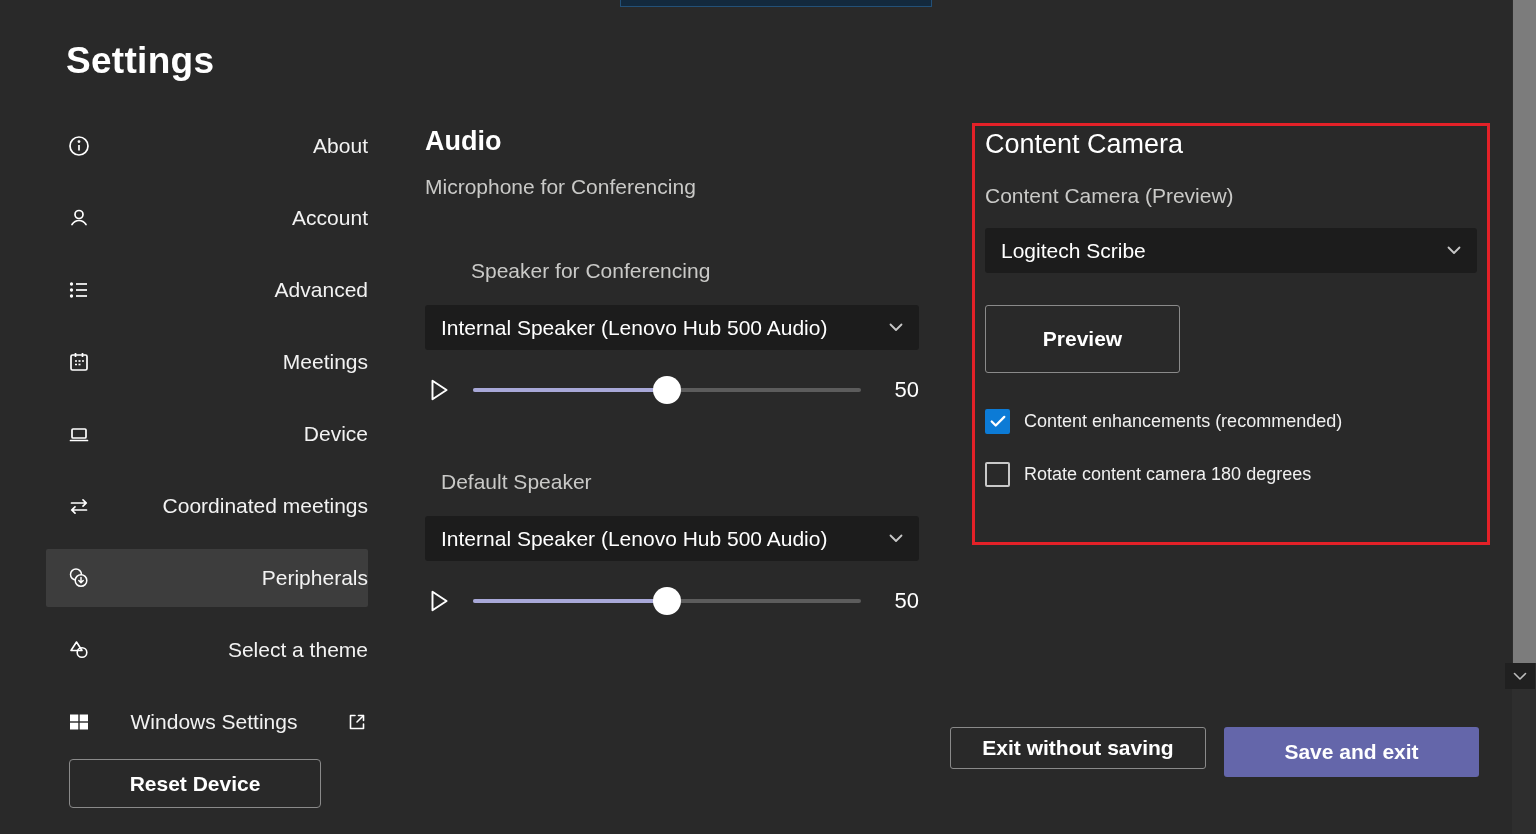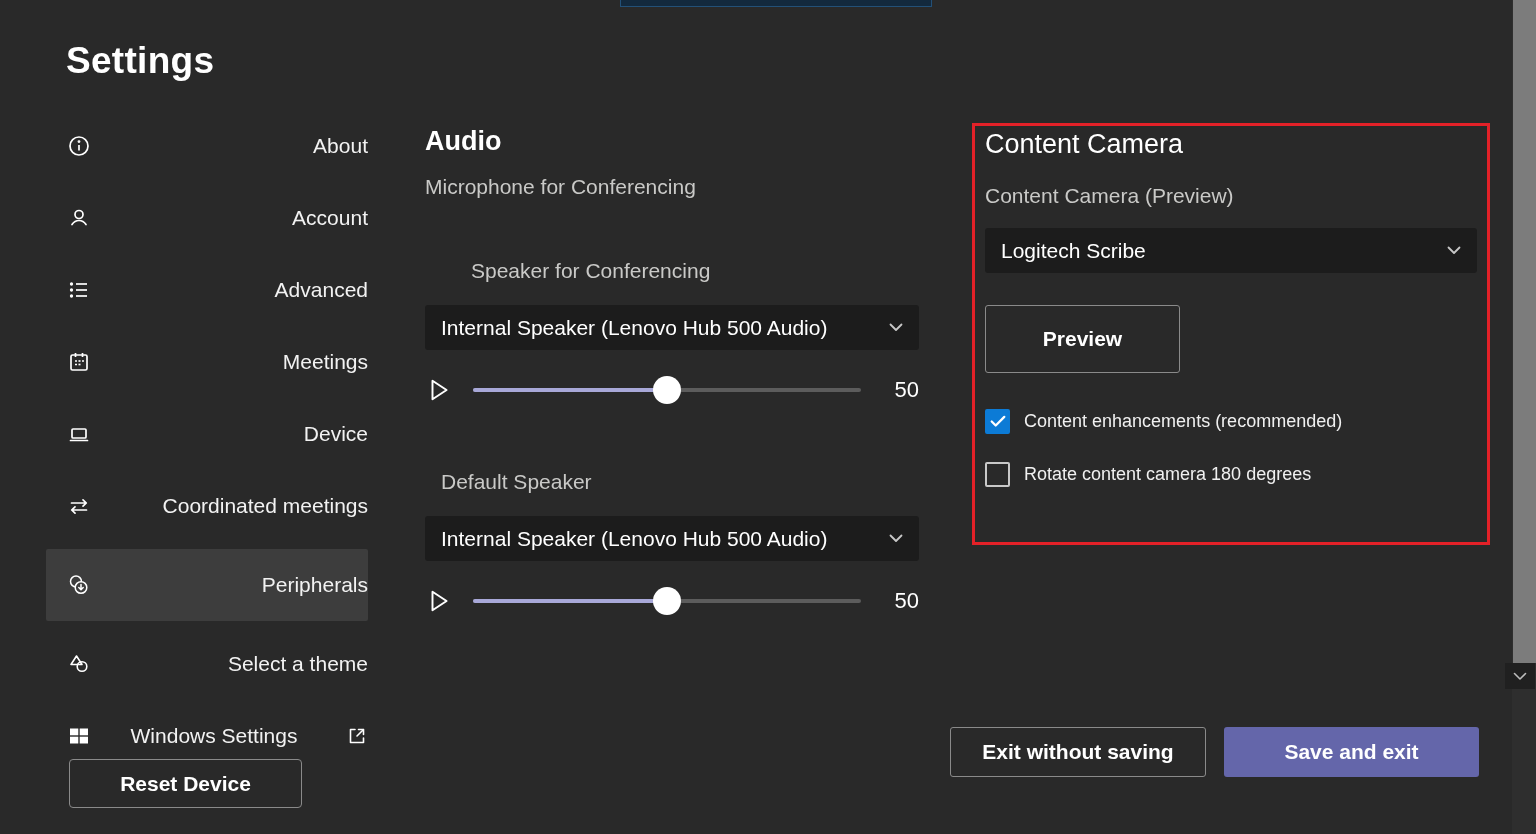--- a/index.html
+++ b/index.html
@@ -8,25 +8,25 @@
   .stage { position:relative; width:1536px; height:834px; background:#292929; }
 
   
   .top-partial { position:absolute; left:620px; top:0; width:312px; height:7px;
     background:#13293d; border:1px solid #235077; border-top:none; }
 
   
   .app-title { position:absolute; left:66px; top:40px; font-size:37px; font-weight:bold; letter-spacing:.3px; }
   .nav { position:absolute; left:46px; top:110px; width:322px; }
   .nav-item { display:flex; align-items:center; height:72px; padding-left:20px; cursor:pointer; border-radius:2px;justify-content:space-between; }
-  .nav-item.selected { background:#3d3d3d; height:72px; margin:7px 0; }
+  .nav-item.selected { background:#3d3d3d; height:58px; margin:7px 0; }
   .nav-item .ic { width:26px; height:26px; display:flex; align-items:center; justify-content:center; flex:0 0 26px; }
   .nav-item .lbl { margin-left:18px; font-size:21px; color:#f2f2f2; font-weight:400; white-space:nowrap; }
   .ext { margin-left:28px; width:22px; height:22px; }
-  .reset-btn { position:absolute; left:69px; top:759px; width:233px; height:49px;
+  .reset-btn { position:absolute; left:69px; top:759px; width:252px; height:49px;
     background:transparent; border:1px solid #8a8a8a; border-radius:4px;
     color:#fff; font-size:21px; font-weight:bold; font-family:inherit; cursor:pointer; }
 
   
   .audio-col { position:absolute; left:425px; top:126px; width:494px; }
   .sec-title { font-size:27px; font-weight:bold; }
   .field-label { font-size:21px; color:#c9c9c7; font-weight:400; }
   .select { display:flex; align-items:center; height:45px; background:#1c1c1c;
     border-radius:3px; padding:0 16px; cursor:pointer; }
   .select .val { flex:1; font-size:21px; color:#fff; white-space:nowrap; overflow:hidden; }
@@ -59,21 +59,21 @@
   .cb-row.r0 { top:283px; }
   .cb-row.r1 { top:336px; }
   .cb-box { width:25px; height:25px; border:2px solid #c8c8c8; border-radius:2px;
     display:flex; align-items:center; justify-content:center; background:transparent; }
   .cb-row.checked .cb-box { background:#0c7bd6; border-color:#0c7bd6; }
   .cb-box svg { display:none; }
   .cb-row.checked .cb-box svg { display:block; }
   .cb-lbl { margin-left:14px; font-size:18px; color:#f0f0f0; }
 
   
-  .exit-btn { position:absolute; left:950px; top:727px; width:256px; height:50px;
+  .exit-btn { position:absolute; left:950px; top:727px; width:256px; height:42px;
     background:transparent; border:1px solid #8a8a8a; border-radius:3px;
     color:#fff; font-size:21px; font-weight:bold; font-family:inherit; cursor:pointer; }
   .save-btn { position:absolute; left:1224px; top:727px; width:255px; height:50px;
     background:#6466aa; border:none; border-radius:3px;
     color:#fff; font-size:21px; font-weight:bold; font-family:inherit; cursor:pointer; }
 
   
   .scrollbar { position:absolute; right:0; top:0; width:24px; height:834px; background:#2e2e2e; }
   .sb-thumb { position:absolute; left:1px; top:0; width:23px; height:663px; background:#7c7c7c; cursor:pointer; }
   .sb-down { position:absolute; left:-7px; top:663px; width:30px; height:26px; background:#202020;

